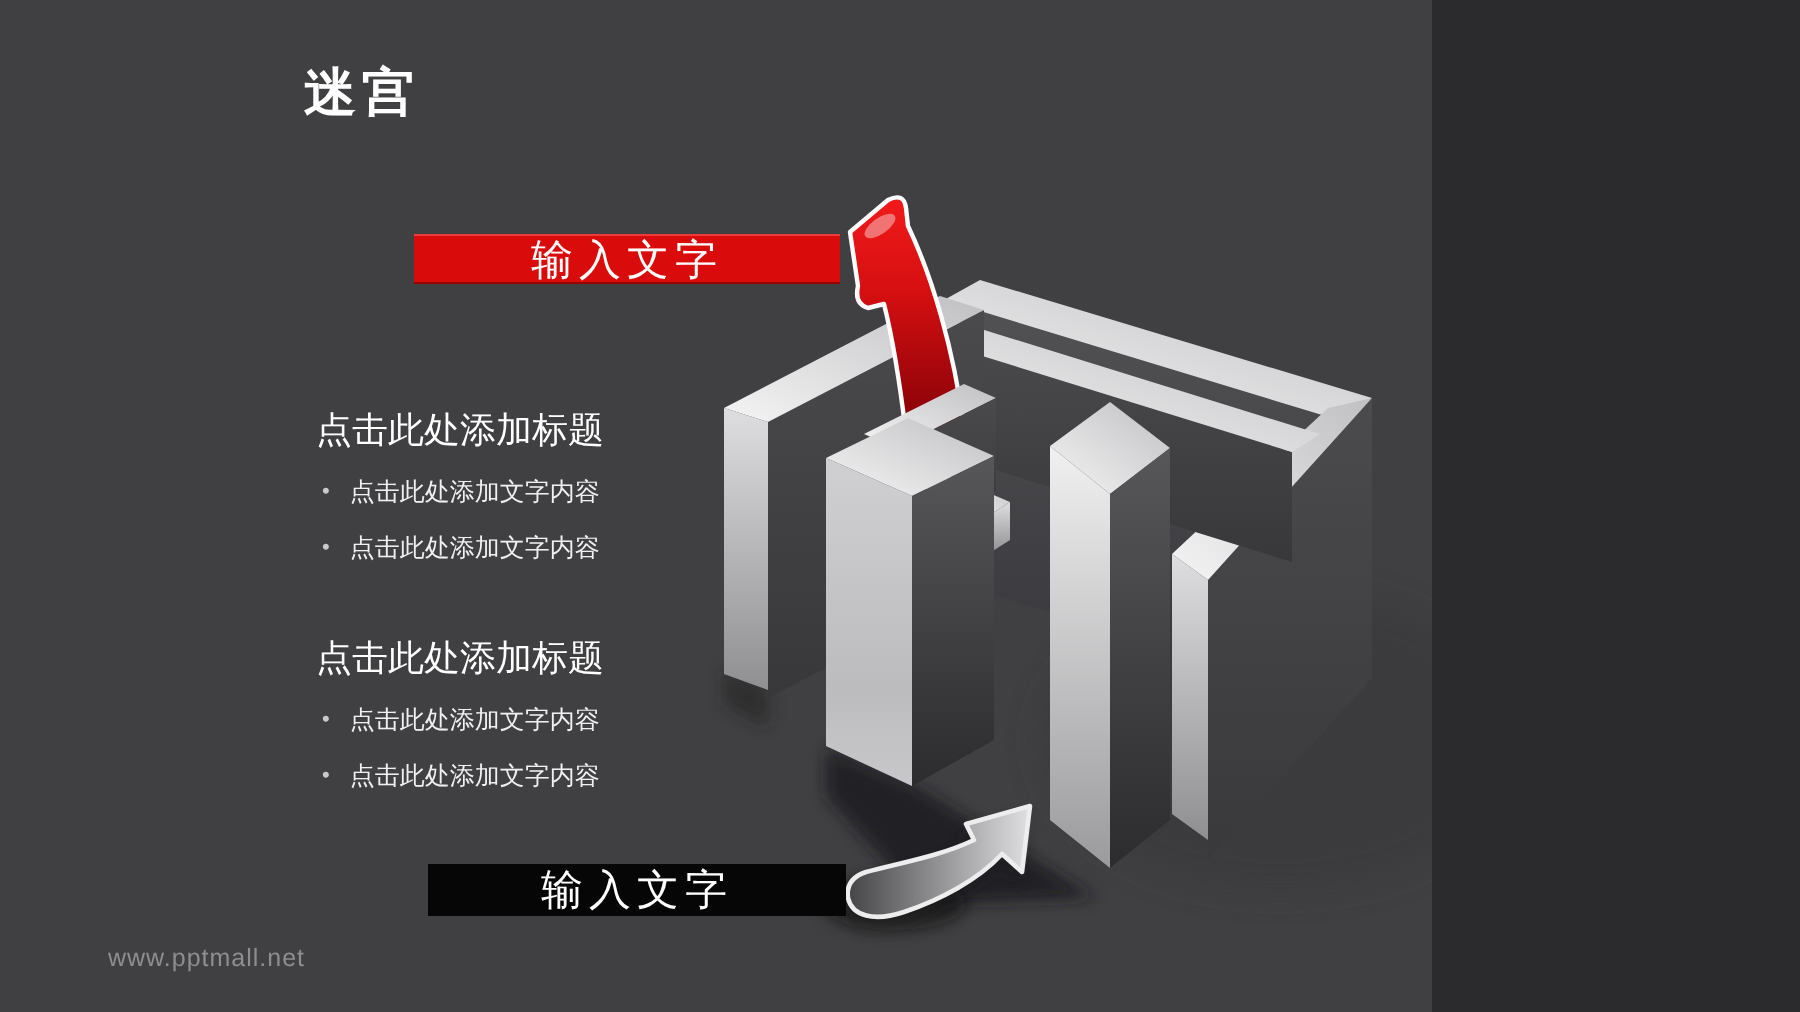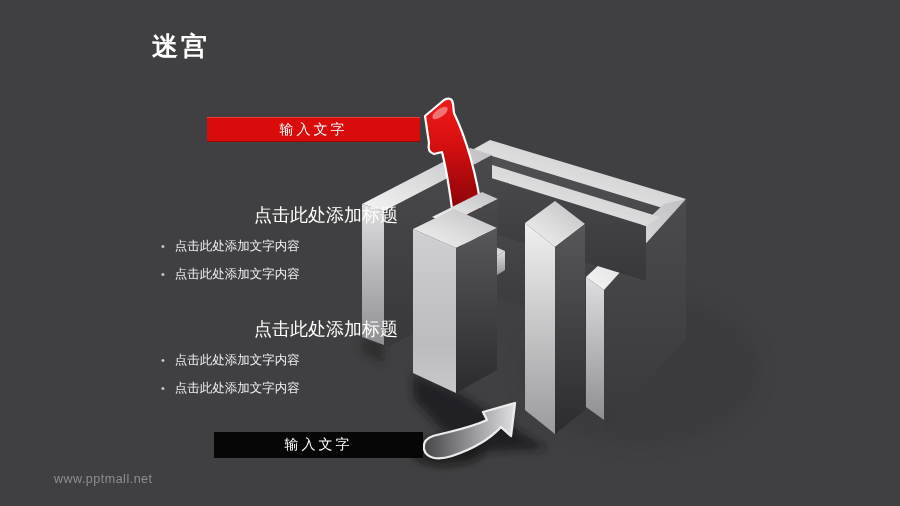--- a/index.html
+++ b/index.html
@@ -1,48 +1,48 @@
 <!DOCTYPE html>
 <html><head>
 <meta charset="utf-8">
 <style>
   html,body{margin:0;padding:0;background:#2b2b2d;}
   .slide{
     position:relative;
-    width:900px;height:506px;
+    width:716px;height:506px;
     background:#404042;
     overflow:hidden;
     font-family:"Liberation Sans","DejaVu Sans",sans-serif;
   }
   .maze-svg{position:absolute;left:0;top:0;}
   .slide-title{
     position:absolute;left:152px;top:29px;
     font-size:26px;font-weight:bold;color:#ffffff;letter-spacing:3px;
   }
   .logo{
     position:absolute;right:30px;top:24px;
     font-size:27px;font-weight:800;color:#77777a;letter-spacing:0.5px;
   }
   .banner{
     position:absolute;display:flex;align-items:center;justify-content:center;
-    color:#ffffff;font-size:14px;letter-spacing:3px;
+    color:#ffffff;font-size:21px;letter-spacing:3px;
   }
   .banner-top{
     left:207px;top:117px;width:213px;height:25px;
     background:#d90c0b;
     box-shadow:inset 0 1px 0 rgba(255,96,96,.55), inset 0 -1px 0 rgba(110,0,0,.65);
   }
   .banner-bottom{
     left:214px;top:432px;width:209px;height:26px;
     background:#060606;
   }
   .block{position:absolute;left:158px;width:240px;}
   .block-1{top:203px;}
   .block-2{top:317px;}
-  .block-title{font-size:18px;color:#ffffff;margin-bottom:11px;text-align:right;}
+  .block-title{font-size:18px;color:#ffffff;margin-bottom:11px;}
   .bullet-row{display:flex;align-items:center;gap:10px;margin-bottom:11px;
     font-size:12.5px;color:#f0f0f2;}
   .dot{color:#c9c9cb;font-size:11px;padding-left:3px;line-height:1;}
   .watermark{
     position:absolute;left:54px;top:472px;
     font-size:12.5px;color:#8e8e90;letter-spacing:0.5px;
   }
 </style>
 </head>
 <body>

